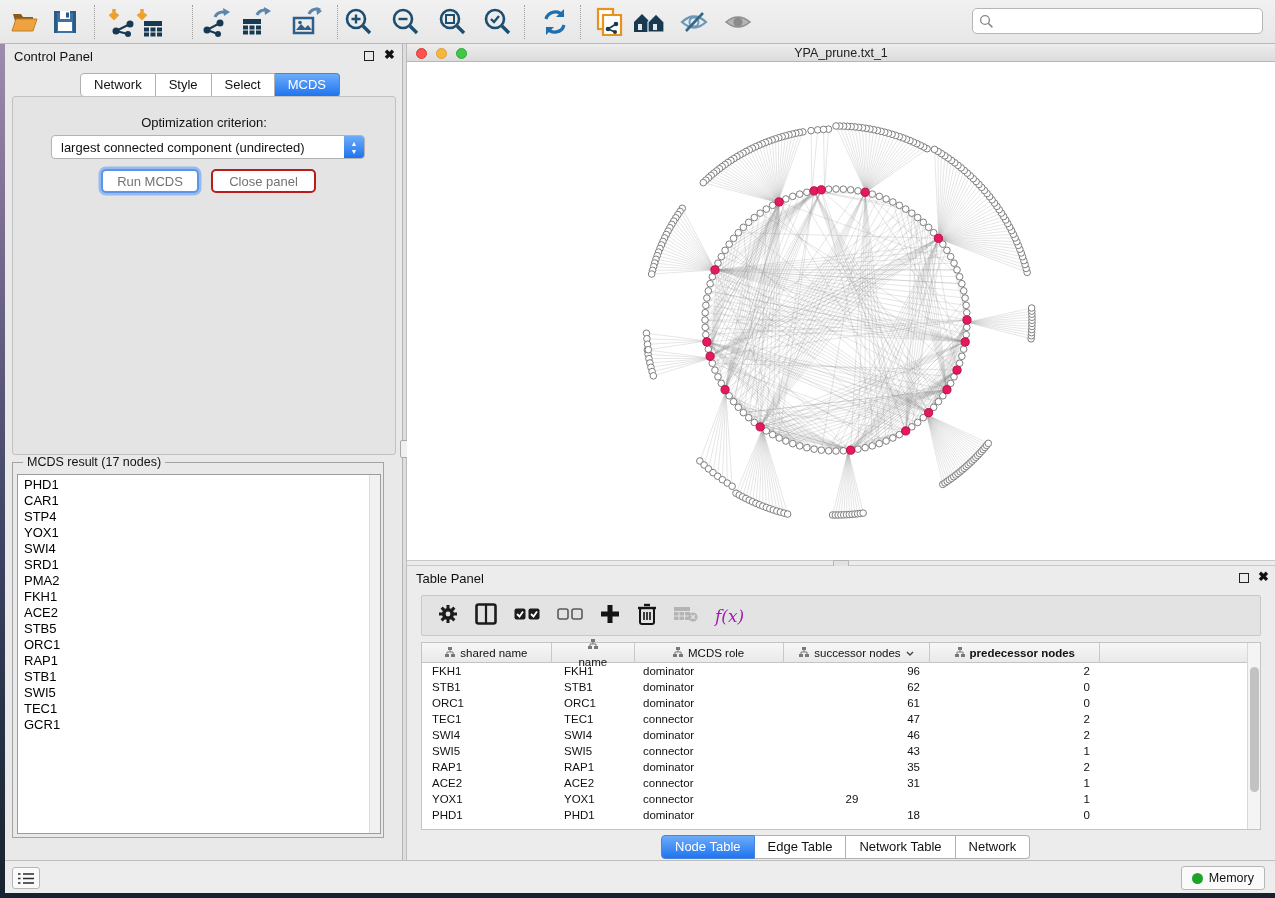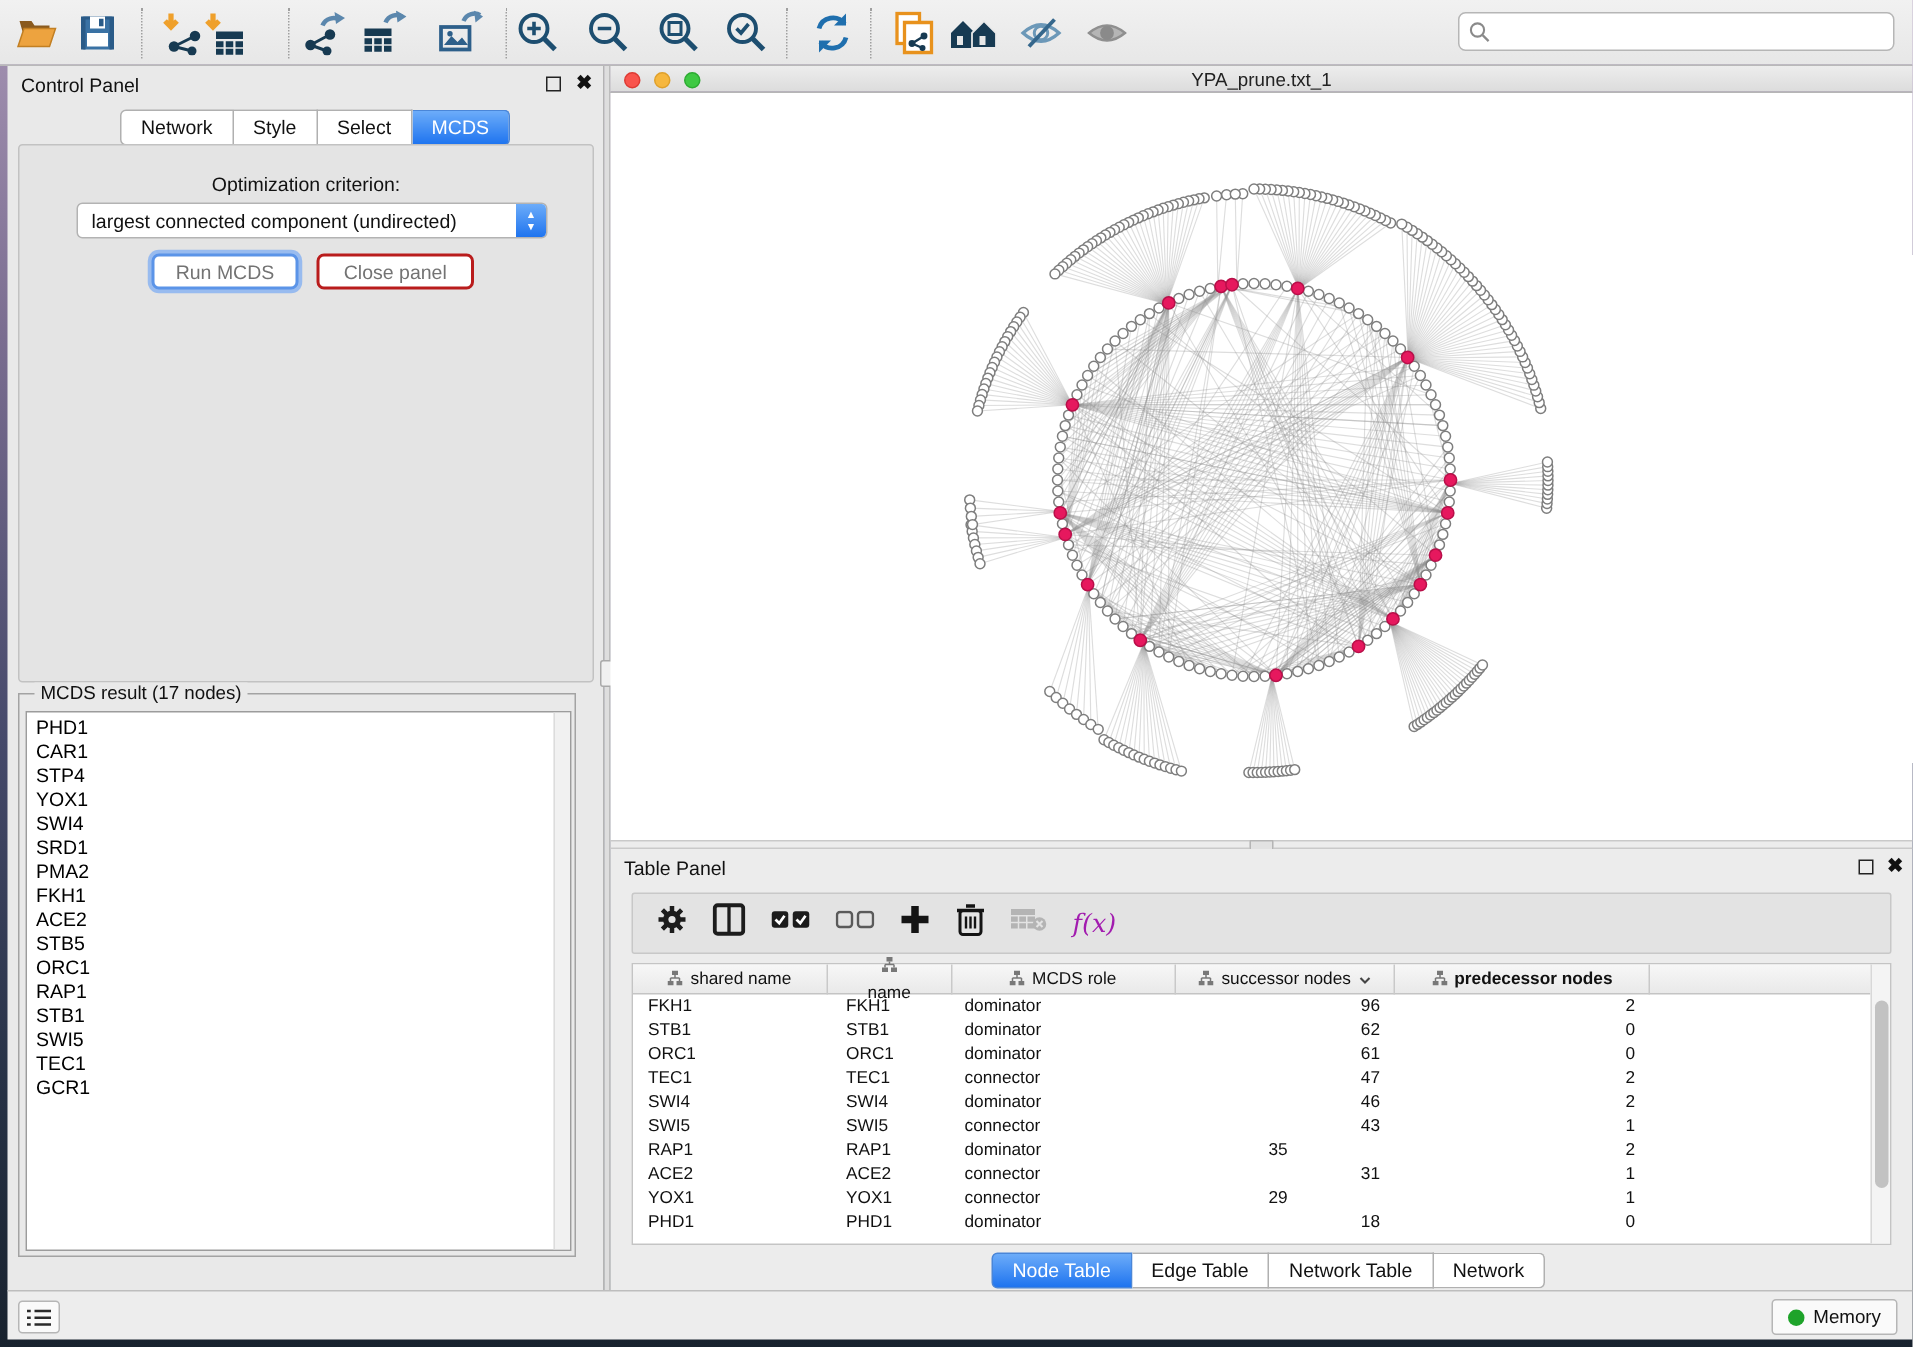--- a/index.html
+++ b/index.html
@@ -1327,21 +1327,21 @@
           <div class="tcell" style="width: 130px; padding-left: 10px;">SWI5</div>
           <div class="tcell" style="width: 83px; padding-left: 12px;">SWI5</div>
           <div class="tcell" style="width: 149px; padding-left: 8px;">connector</div>
           <div class="tcell" style="width: 147px; text-align: right; padding-right: 11px;">43</div>
           <div class="tcell" style="width: 170px; text-align: right; padding-right: 11px;">1</div>
         </div>
         <div class="trow">
           <div class="tcell" style="width: 130px; padding-left: 10px;">RAP1</div>
           <div class="tcell" style="width: 83px; padding-left: 12px;">RAP1</div>
           <div class="tcell" style="width: 149px; padding-left: 8px;">dominator</div>
-          <div class="tcell" style="width: 147px; text-align: center; padding-right: 11px;">35</div>
+          <div class="tcell" style="width: 147px; text-align: right; padding-right: 11px;">35</div>
           <div class="tcell" style="width: 170px; text-align: right; padding-right: 11px;">2</div>
         </div>
         <div class="trow">
           <div class="tcell" style="width: 130px; padding-left: 10px;">ACE2</div>
           <div class="tcell" style="width: 83px; padding-left: 12px;">ACE2</div>
           <div class="tcell" style="width: 149px; padding-left: 8px;">connector</div>
           <div class="tcell" style="width: 147px; text-align: right; padding-right: 11px;">31</div>
           <div class="tcell" style="width: 170px; text-align: right; padding-right: 11px;">1</div>
         </div>
         <div class="trow">

